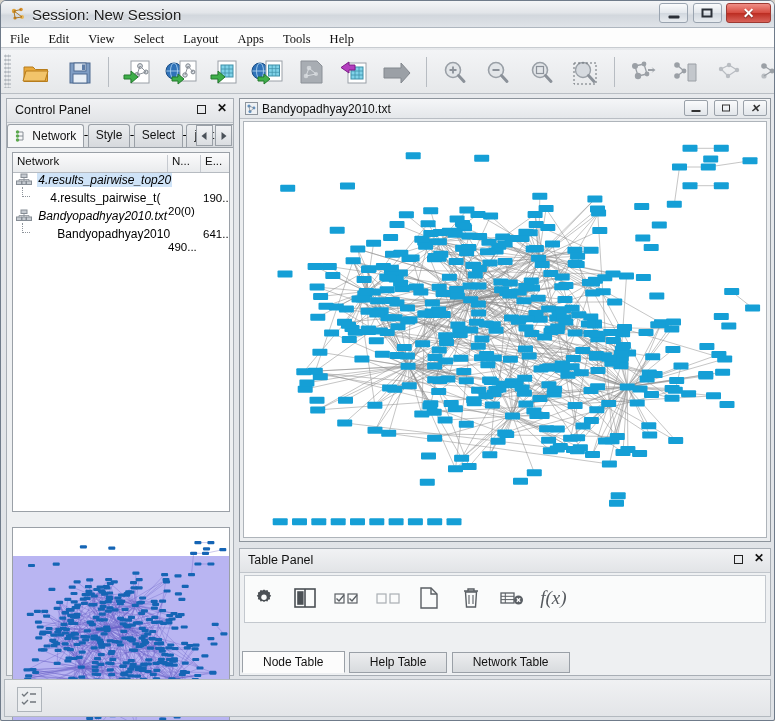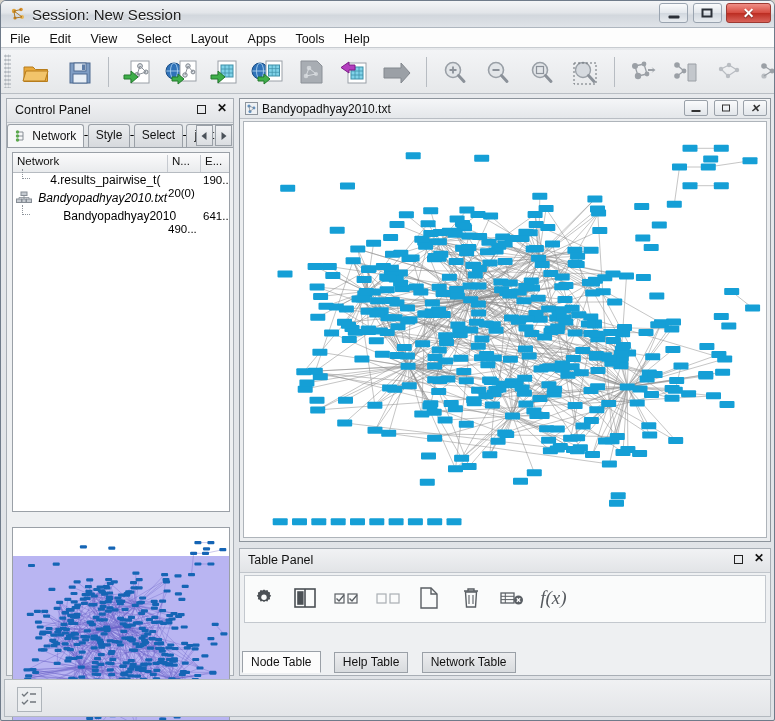--- a/index.html
+++ b/index.html
@@ -53,20 +53,21 @@
   .gl-close{
     color:#fff;font-size:14px;font-weight:bold;line-height:1;
     text-shadow:0 1px 1px rgba(0,0,0,.45);
   }
 
   
   .menubar{
     position:absolute;left:0;top:27px;width:775px;height:20px;
     background:#fdfdfd;border-bottom:1px solid #c8ccd1;
     box-sizing:border-box;
+    font-family:Liberation Serif, serif;
   }
   .menu-item{
     display:inline-block;padding:3px 7px 3px 7px;margin:1px 0 0 2px;
     font-size:12.5px;color:#101010;cursor:default;
   }
 
   
   .toolbar{
     position:absolute;left:0;top:49px;width:775px;height:44px;
     background:linear-gradient(#f3f4f6,#e6e8ea);
@@ -240,25 +241,25 @@
   }
   .tp-btn svg,.tp-btn span.fx{
     position:absolute;left:50%;top:50%;transform:translate(-50%,-50%);
   }
   span.fx{font-family:"Liberation Serif",serif;font-style:italic;font-size:19px;color:#55595e;}
   .tp-tabs{
     position:absolute;left:2px;bottom:2px;width:526px;height:22px;
     white-space:nowrap;
   }
   .tt{
-    display:inline-block;height:21px;line-height:19px;padding:0 8px;
+    display:inline-block;height:21px;line-height:19px;padding:0 20px;
     box-sizing:border-box;font-size:12px;color:#111;
     border:1px solid #9aa0a7;
     background:linear-gradient(#ecedef,#d8dbde);
-    vertical-align:bottom;margin-right:10px;
+    vertical-align:bottom;margin-right:1px;
   }
   .tt.active{background:#fcfcfc;height:22px;line-height:20px;border-bottom-color:#fcfcfc;}
 
   
   .statusbar{
     position:absolute;left:3px;bottom:3px;width:767px;height:38px;
     background:linear-gradient(#f0f1f3,#e3e5e8);
     border:1px solid #b3b9bf;box-sizing:border-box;
   }
   .sb-task{
@@ -516,20 +517,32 @@
       </span>
     </div>
 
     <div class="tree-wrap">
       <div class="tree-head">
         <span class="th c0">Network</span>
         <span class="th c1">N...</span>
         <span class="th c2">E...</span>
       </div>
 
+      <div class="trow sel">
+        <svg class="tree-ico" viewBox="0 0 16 14">
+          <rect x="5" y="1" width="6" height="3.5" fill="#c6cbd1" stroke="#868d95"></rect>
+          <rect x="0.5" y="8" width="5" height="3.5" fill="#c6cbd1" stroke="#868d95"></rect>
+          <rect x="6" y="8" width="4" height="3.5" fill="#c6cbd1" stroke="#868d95"></rect>
+          <rect x="10.5" y="8" width="5" height="3.5" fill="#c6cbd1" stroke="#868d95"></rect>
+          <path d="M8 4.5 v2 M3 8 v-1.5 h10 v1.5 M8 6.5 v1.5" stroke="#868d95" stroke-width="0.8" fill="none"></path>
+        </svg>
+        <span class="lbl ital">4.results_pairwise_top20</span>
+        <span class="cN"></span>
+        <span class="cE"></span>
+      </div>
 
       <div class="trow">
         <span class="guide"></span>
         <span class="lbl" style="margin-left:11px">4.results_pairwise_t(</span>
         <span class="cN">20(0)</span>
         <span class="cE">190...</span>
       </div>
 
       <div class="trow">
         <svg class="tree-ico" viewBox="0 0 16 14">
@@ -539,21 +552,21 @@
           <rect x="10.5" y="8" width="5" height="3.5" fill="#c6cbd1" stroke="#868d95"></rect>
           <path d="M8 4.5 v2 M3 8 v-1.5 h10 v1.5 M8 6.5 v1.5" stroke="#868d95" stroke-width="0.8" fill="none"></path>
         </svg>
         <span class="lbl ital">Bandyopadhyay2010.txt</span>
         <span class="cN"></span>
         <span class="cE"></span>
       </div>
 
       <div class="trow">
         <span class="guide"></span>
-        <span class="lbl" style="margin-left:24px">Bandyopadhyay2010</span>
+        <span class="lbl" style="margin-left:18px">Bandyopadhyay2010</span>
         <span class="cN">490...</span>
         <span class="cE">641...</span>
       </div>
     </div>
 
     <div class="birdseye">
       <div class="be-sel"></div>
       <svg class="be-canvas" id="be-svg" viewBox="0 0 216 237">
           <line x1="94.2" y1="101.1" x2="54.8" y2="110.5" stroke="#6b63c8" stroke-width="0.45" stroke-opacity="0.8"></line>
           <line x1="94.2" y1="101.1" x2="139.0" y2="110.6" stroke="#6b63c8" stroke-width="0.45" stroke-opacity="0.8"></line>

